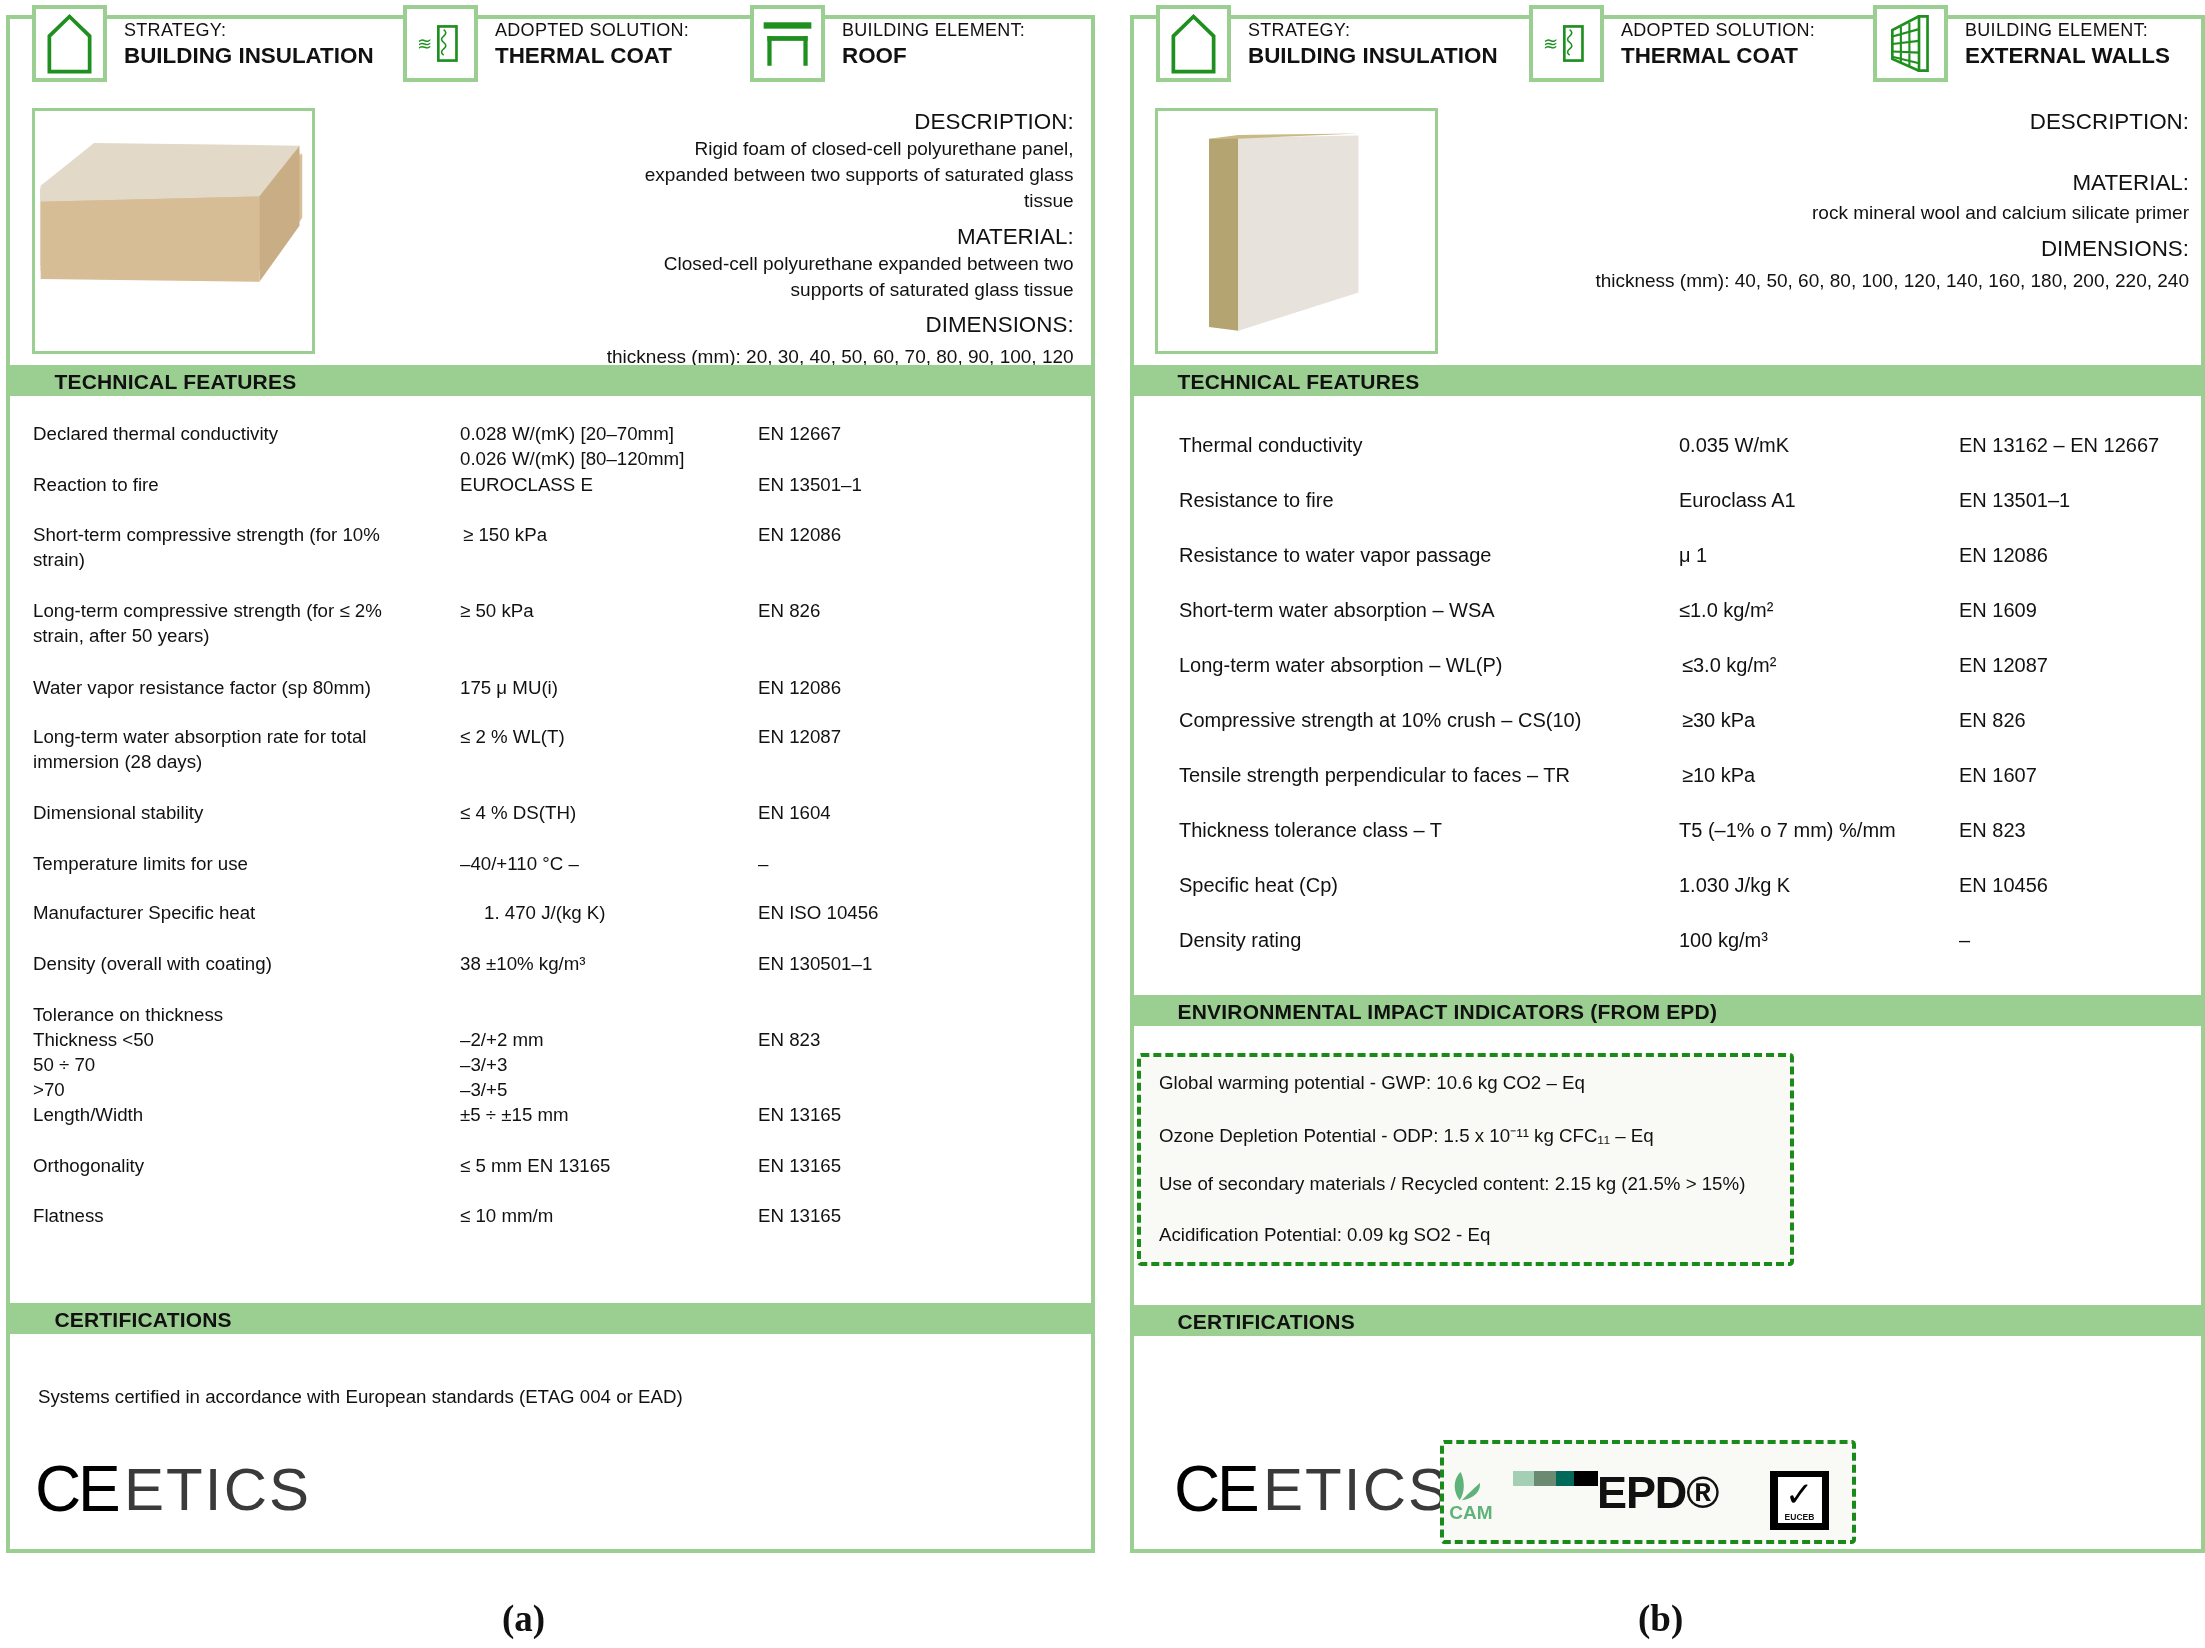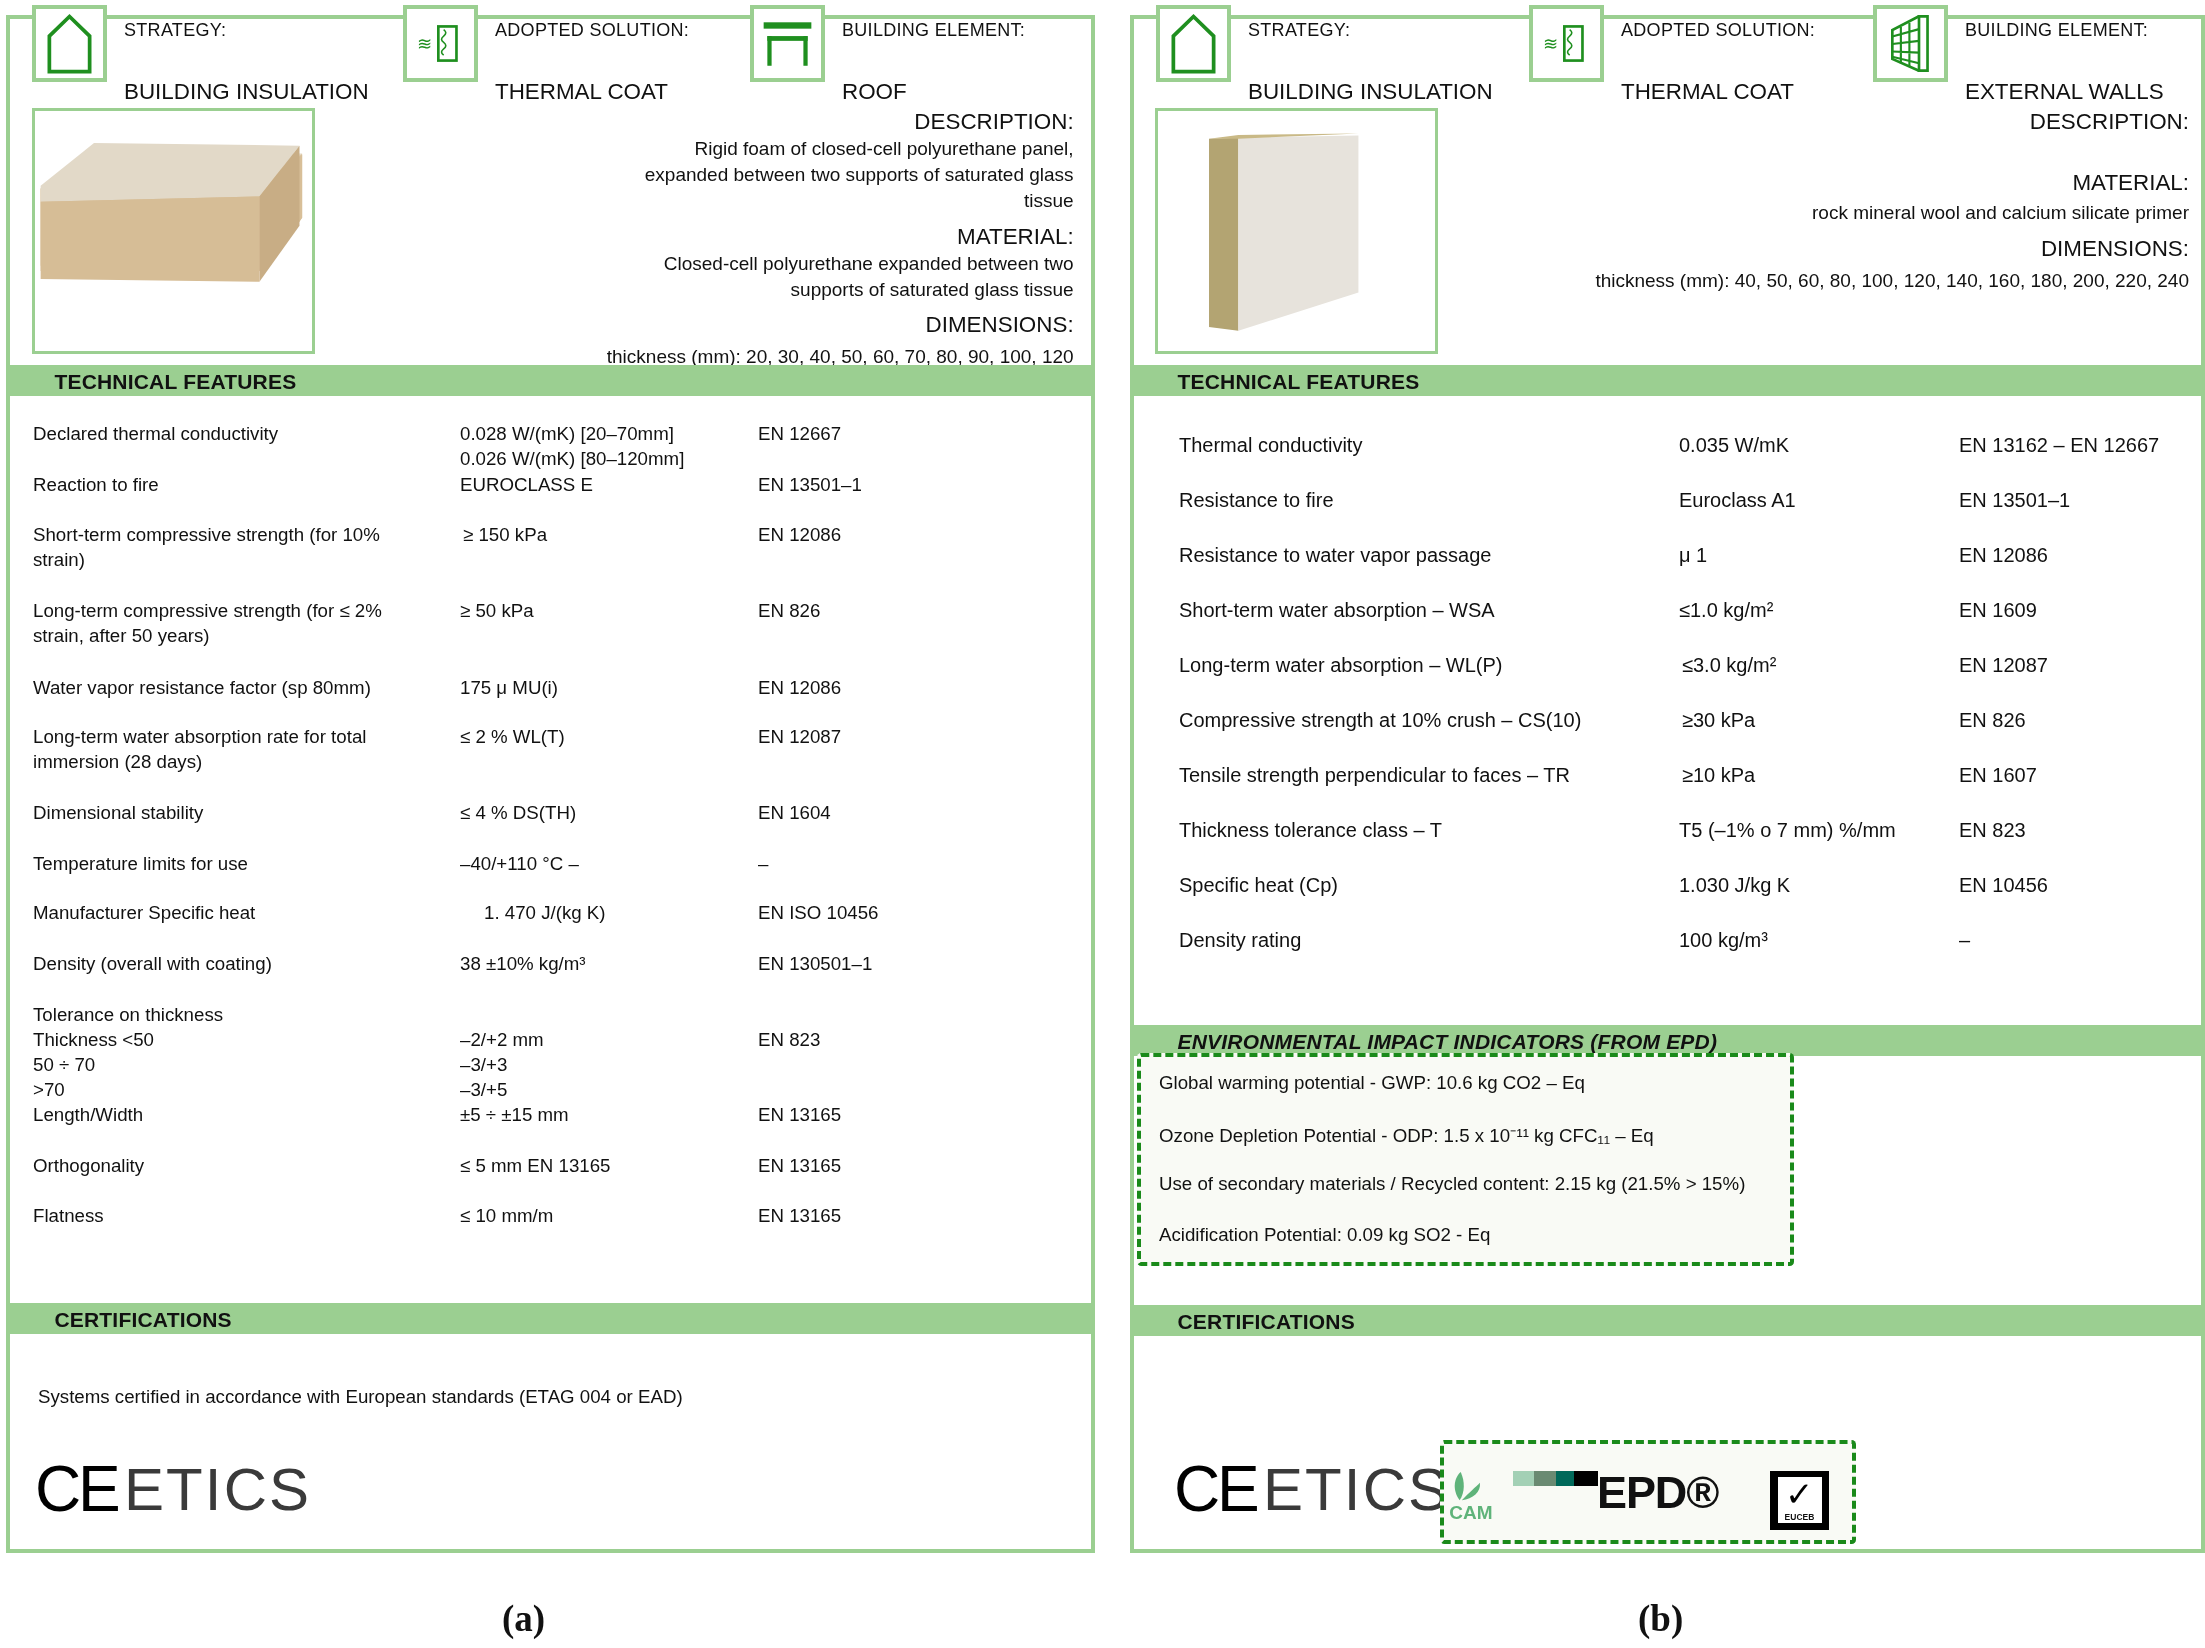--- a/index.html
+++ b/index.html
@@ -12,21 +12,21 @@
   .frame { position:absolute; left:6.4px; right:0; top:15px; height:1538px;
            border:4.3px solid #9bcf91; box-sizing:border-box; background:#fff; }
   .sheet.b .frame { left:8.5px; }
 
   
   .hdr { position:absolute; top:5.3px; height:77px; display:flex; align-items:flex-start; }
   .icon-box { width:75px; height:77px; border:4.8px solid #9bcf91; box-sizing:border-box;
               background:#fff; display:flex; align-items:center; justify-content:center; }
   .hdr-text { margin-left:17px; margin-top:15px; }
   .hdr-kicker { font-size:18px; line-height:21.4px; letter-spacing:0.3px; }
-  .hdr-value { font-size:22.4px; line-height:28px; font-weight:normal;margin-top:36px; }
+  .hdr-value { font-size:22.4px; line-height:28px; font-weight:bold; }
 
   
   .product-img { position:absolute; top:108px; width:283px; height:246px;
                  border:3.7px solid #9bcf91; box-sizing:border-box; background:#fff; }
 
   
   .desc { position:absolute; right:21.4px; top:107px; width:614px; text-align:right;
           font-family:"Liberation Sans", sans-serif; }
   .desc .lbl { font-size:22.4px; line-height:29px; }
   .desc .txt { font-size:19px; line-height:26px; }
@@ -327,21 +327,21 @@
         <span class="c" style="left:500px">1.030 J/kg K</span>
         <span class="c" style="left:780px">EN 10456</span>
       </div>
     <div class="row" style="top:495px;">
         <span class="c" style="left:0">Density rating</span>
         <span class="c" style="left:500px">100 kg/m³</span>
         <span class="c" style="left:780px">–</span>
       </div>
   </div>
 
-  <div class="bar" style="top:1025px;font-style:italic;">
+  <div class="bar" style="top:995px;">
     <span>ENVIRONMENTAL IMPACT INDICATORS (FROM EPD)</span>
   </div>
 
   <div class="bar" style="top:1305px;">
     <span>CERTIFICATIONS</span>
   </div>
   <div class="logo-ce" style="left:53px; top:1452px;">CE</div>
   <div class="logo-etics" style="left:142px; top:1455px;">ETICS</div>
 
   <div class="caption" style="left:517px;">(b)</div>

